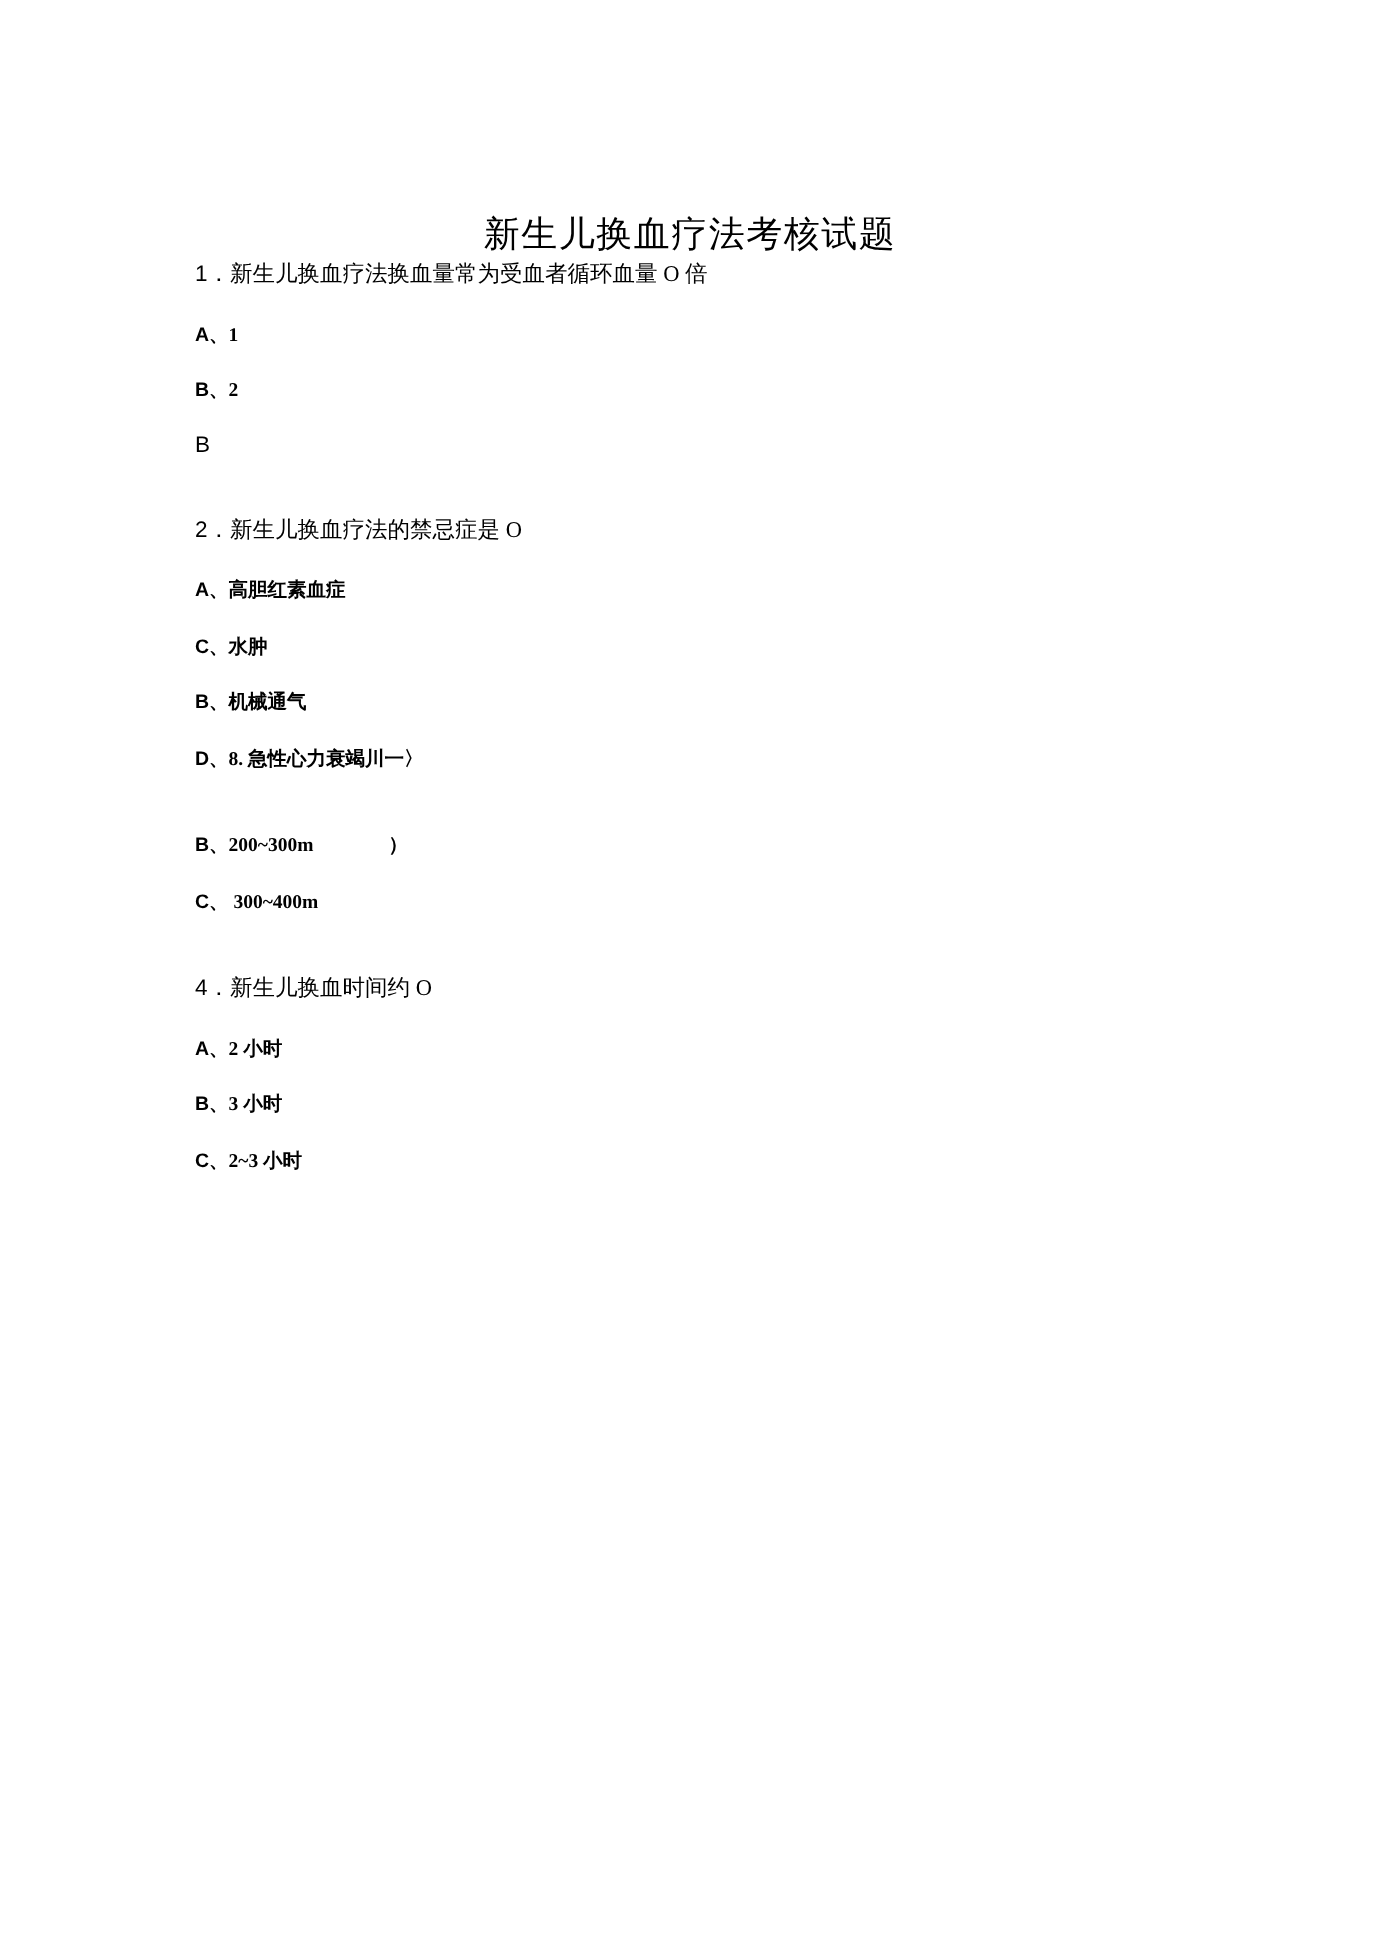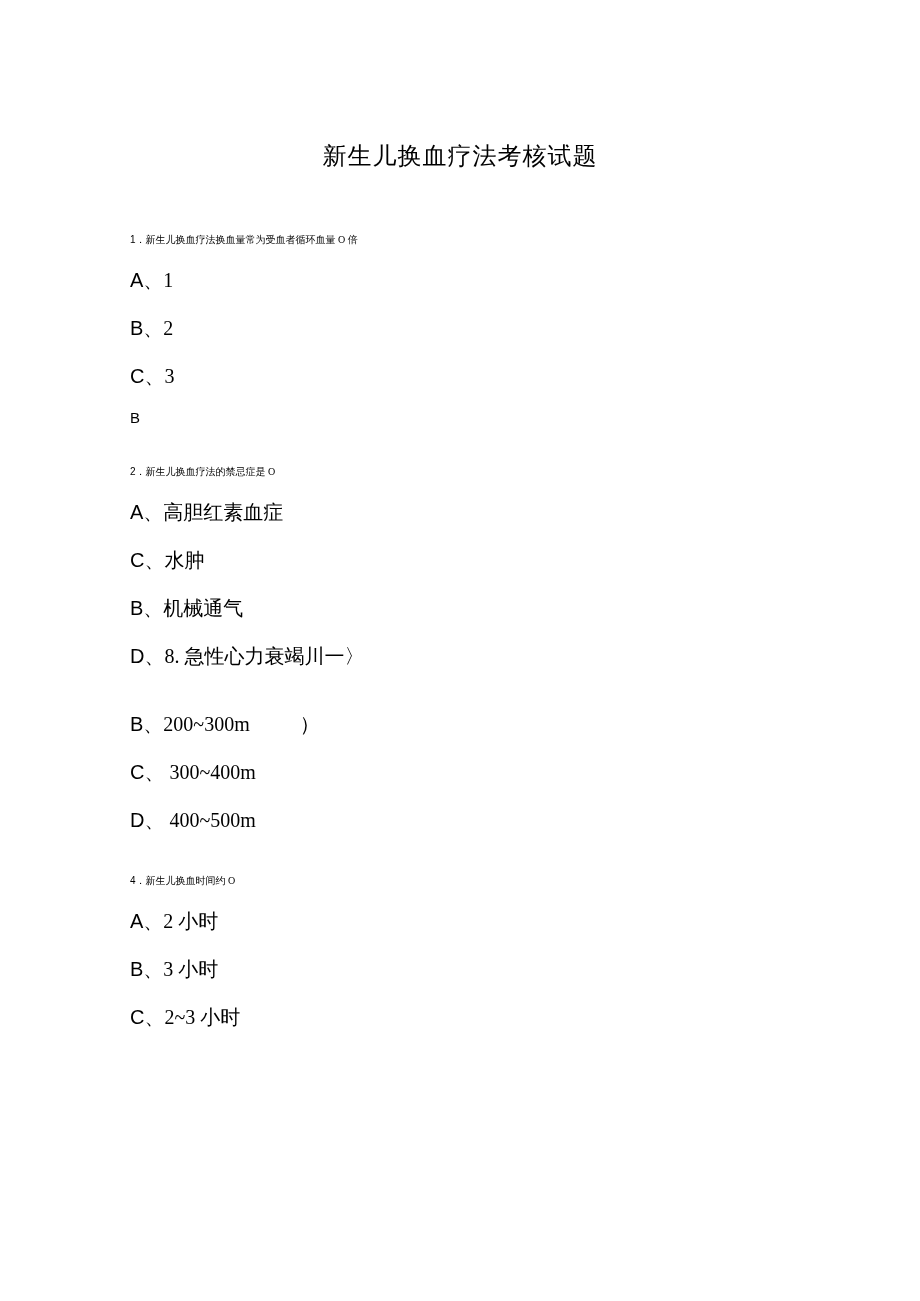--- a/index.html
+++ b/index.html
@@ -12,36 +12,36 @@
       height: 1301px;
       background: #ffffff;
       font-family: "SimSun", "宋体", serif;
       color: #000000;
       padding: 140px 130px 0 130px;
     }
     .title {
       text-align: center;
       font-size: 24px;
       font-weight: normal;
-      margin-bottom: 60px;
       letter-spacing: 1px;
     }
     .question-block {
       margin-bottom: 38px;
     }
     .question-text {
-      font-size: 10px;
+      font-size: 15px;
       margin-bottom: 18px;
       line-height: 1.5;
     }
     .option {
-      font-size: 20px;
+      font-size: 13px;
       margin-bottom: 18px;
       line-height: 1.5;
       font-family: Arial, "SimSun", sans-serif;
+      font-weight: bold;
     }
     .option-label {
       font-family: Arial, sans-serif;
     }
     .option-text {
       font-family: "SimSun", "宋体", serif;
     }
     .answer {
       font-size: 15px;
       margin-bottom: 18px;
@@ -59,38 +59,36 @@
 <body>
 
 <h1 class="title">新生儿换血疗法考核试题</h1>
 
 <div class="question-block">
   <div class="question-text">
     <span class="q-num">1</span><span>．新生儿换血疗法换血量常为受血者循环血量 O 倍</span>
   </div>
   <div class="option"><span class="option-label">A、</span><span class="option-text">1</span></div>
   <div class="option"><span class="option-label">B、</span><span class="option-text">2</span></div>
-  <div class="option"><span class="option-label">C、</span><span class="option-text">3</span></div>
   <div class="answer">B</div>
 </div>
 
 <div class="question-block">
   <div class="question-text">
     <span class="q-num">2</span><span>．新生儿换血疗法的禁忌症是 O</span>
   </div>
   <div class="option"><span class="option-label">A、</span><span class="option-text">高胆红素血症</span></div>
   <div class="option"><span class="option-label">C、</span><span class="option-text">水肿</span></div>
   <div class="option"><span class="option-label">B、</span><span class="option-text">机械通气</span></div>
   <div class="option"><span class="option-label">D、</span><span class="option-text">8. 急性心力衰竭川一〉</span></div>
 </div>
 
 <div class="question-block">
   <div class="option"><span class="option-label">B、</span><span class="option-text">200~300m</span><span class="paren">）</span></div>
   <div class="option"><span class="option-label">C、</span><span class="option-text"> 300~400m</span></div>
-  <div class="option"><span class="option-label">D、</span><span class="option-text"> 400~500m</span></div>
 </div>
 
 <div class="question-block">
   <div class="question-text">
     <span class="q-num">4</span><span>．新生儿换血时间约 O</span>
   </div>
   <div class="option"><span class="option-label">A、</span><span class="option-text">2 小时</span></div>
   <div class="option"><span class="option-label">B、</span><span class="option-text">3 小时</span></div>
   <div class="option"><span class="option-label">C、</span><span class="option-text">2~3 小时</span></div>
 </div>

